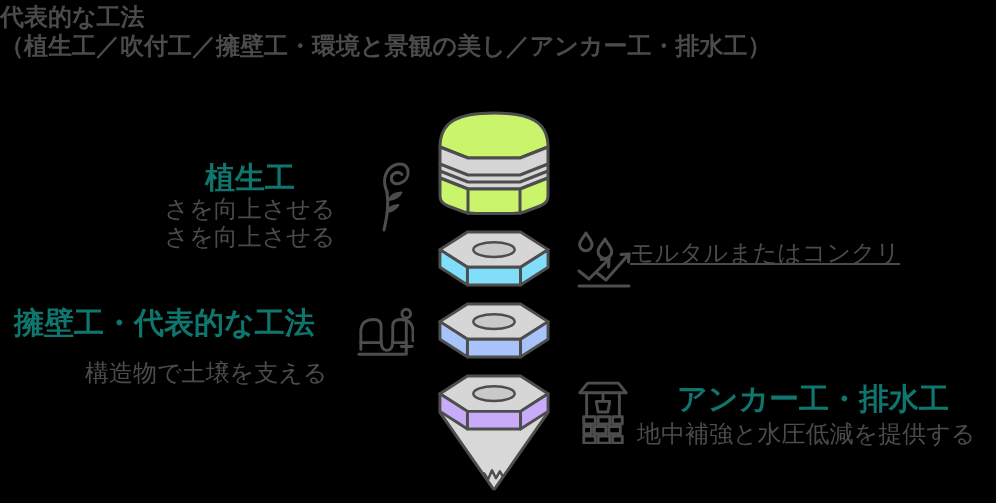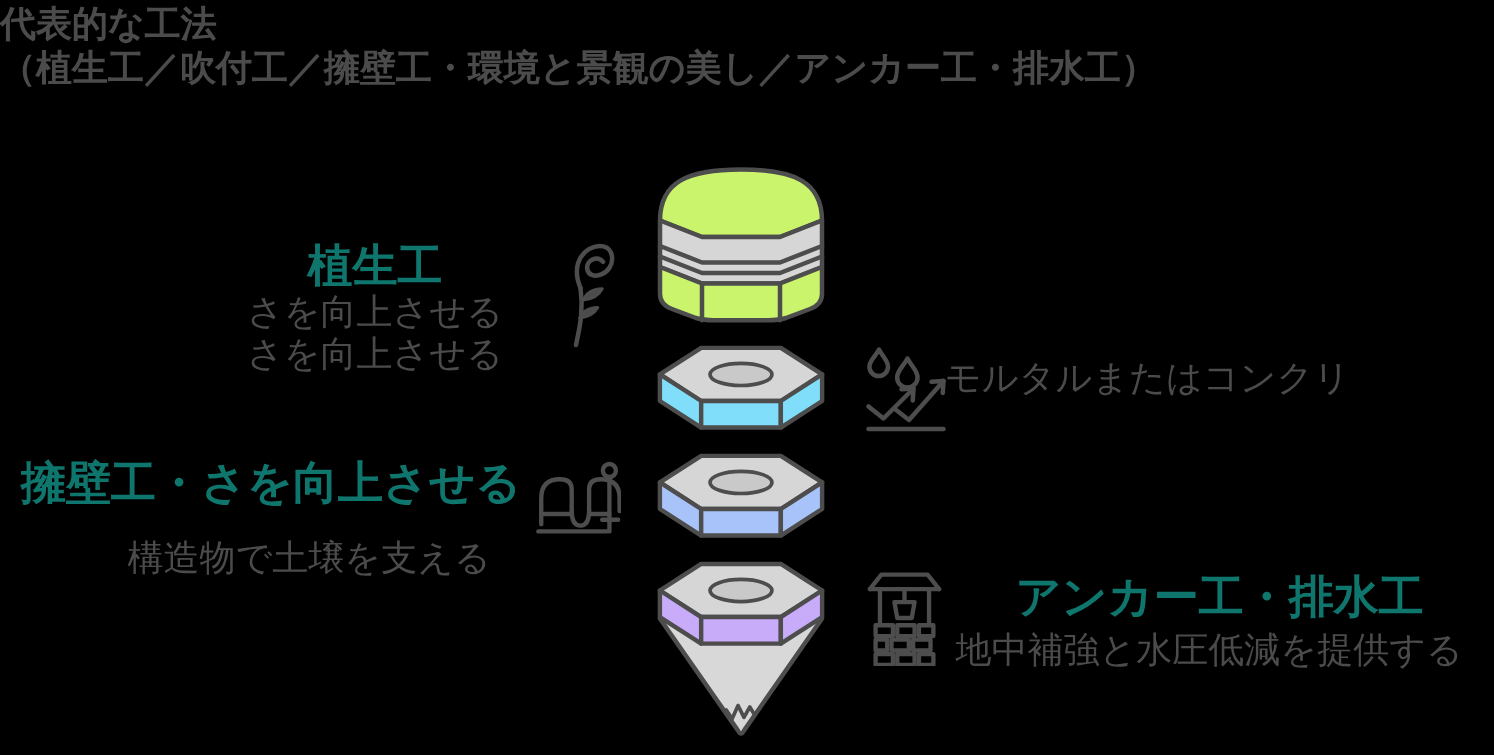--- a/index.html
+++ b/index.html
@@ -108,24 +108,24 @@
       <polyline points="2,41 12,49 32,29"></polyline>
       <polyline points="24,29.5 32,29 31.5,37"></polyline>
       <polyline points="20,43 29,50 52,24"></polyline>
       <polyline points="44,24.5 52,24 51.5,32"></polyline>
       <line x1="2" y1="56" x2="52" y2="56"></line>
     </g>
   </svg>
 </div>
 
 <div class="abs spray-block">
-  <div class="method-desc" style="margin-top:6px;">モルタルまたはコンクリ</div>
+  <div class="method-desc" style="margin-top:6px;text-decoration:underline;">モルタルまたはコンクリ</div>
 </div>
 
-<div class="abs wall-name method-name">擁壁工・さを向上させる</div>
+<div class="abs wall-name method-name">擁壁工・代表的な工法</div>
 <div class="abs wall-desc method-desc">構造物で土壌を支える</div>
 
 <div class="abs" style="left:356px;top:304px;">
   <svg width="58" height="58" viewBox="0 0 60 60">
     <g fill="none" stroke-width="3" stroke-linecap="round" stroke-linejoin="round" stroke="#4d4d4d">
       <path d="M5 47 L5 29 Q5 16 18 16 Q26 16 26 23 L26 38"></path>
       <line x1="5" y1="40" x2="26" y2="40"></line>
       <path d="M26 38 Q26 48 32 48 Q38 48 38 38"></path>
       <path d="M38 38 L38 23 Q38 16 46 16 Q59 16 59 29 L59 38"></path>
       <line x1="38" y1="40" x2="52" y2="40"></line>

